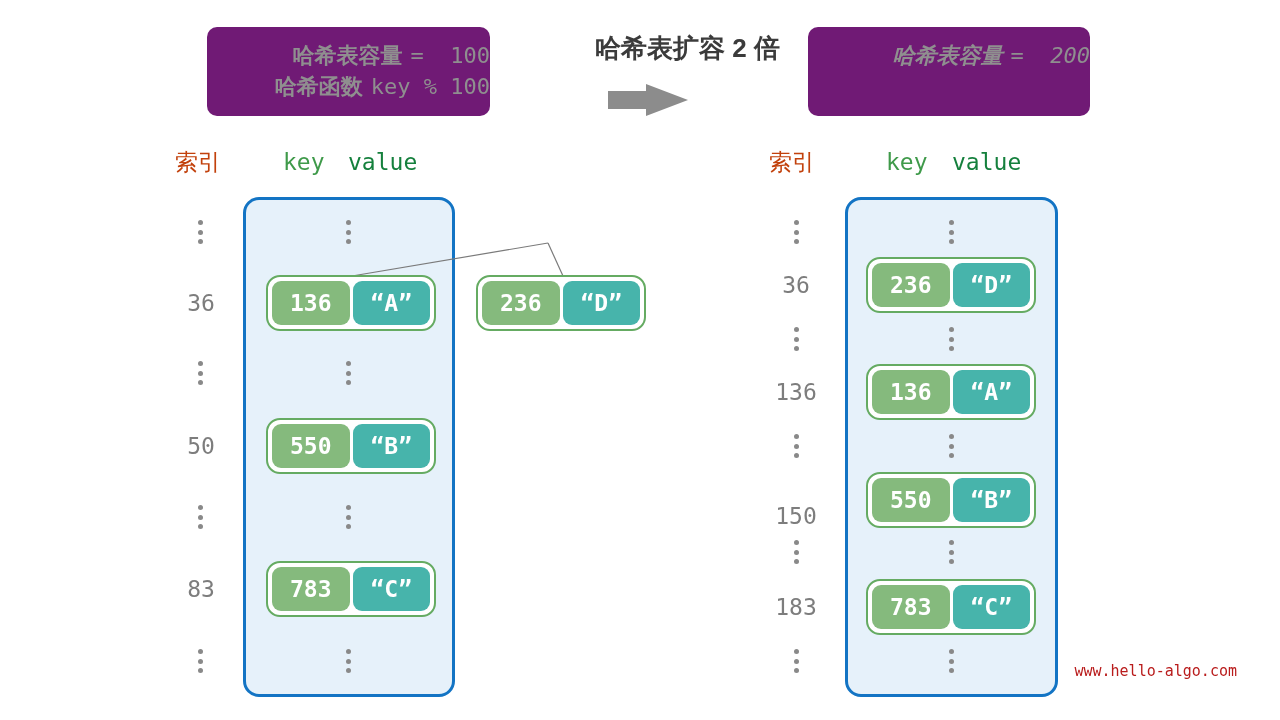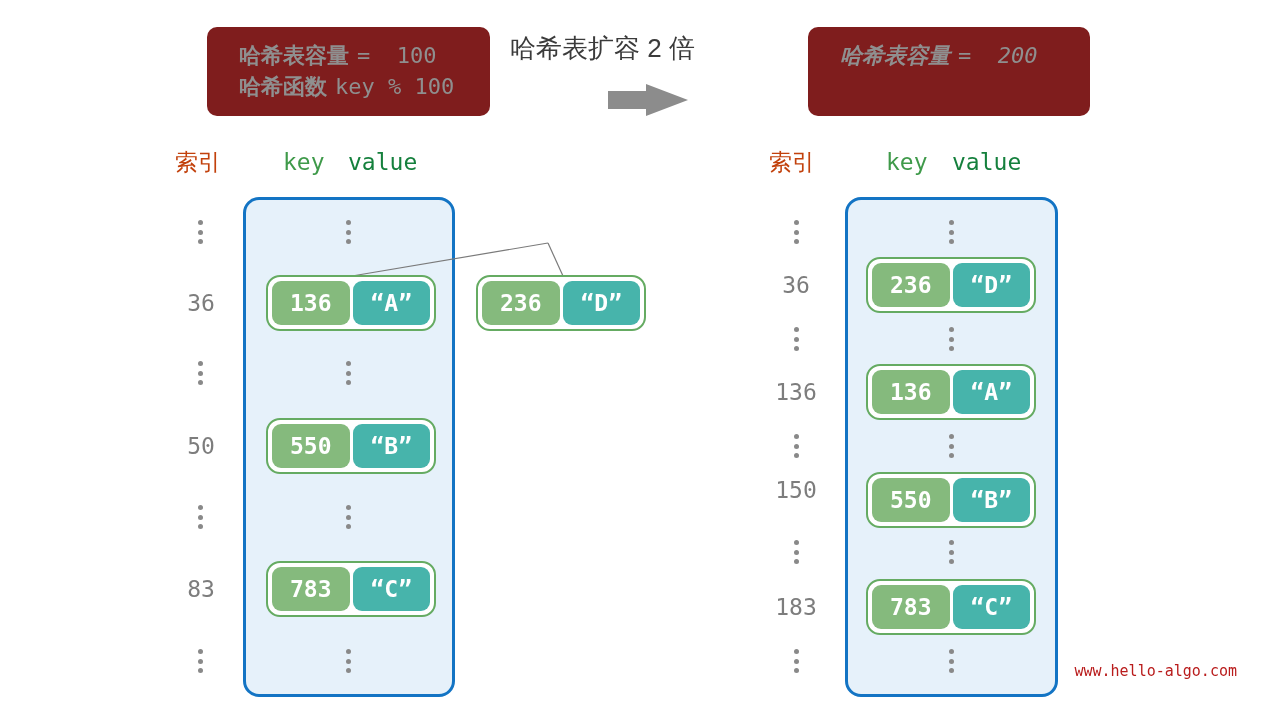--- a/index.html
+++ b/index.html
@@ -1,29 +1,29 @@
 <!DOCTYPE html>
 <html><head>
 <meta charset="utf-8">
 <style>
   html,body{margin:0;padding:0;background:#ffffff;}
   .canvas{position:relative;width:1280px;height:720px;background:#ffffff;overflow:hidden;
           font-family:"Liberation Sans",sans-serif;}
 
   
-  .infobox{position:absolute;background:#7f1d1d;border-radius:10px;box-sizing:border-box;
-           padding:13px 0 0 32px;color:#8f8f8f;font-size:22px;line-height:31px;}
+  .infobox{position:absolute;background:#701a75;border-radius:10px;box-sizing:border-box;
+           padding:13px 0 0 32px;color:#8f8f8f;font-size:22px;line-height:31px;text-align:right;}
   .infobox .lbl{font-weight:bold;}
   .infobox .code{font-family:"DejaVu Sans Mono","Liberation Mono",monospace;white-space:pre;margin-left:8px;}
   #infobox-left{left:207px;top:27px;width:283px;height:89px;}
   #infobox-right{left:808px;top:27px;width:282px;height:89px;font-style:italic;}
 
   
-  .main-title{position:absolute;left:510px;top:31px;width:270px;text-align:left;
-              font-size:26px;font-weight:normal;color:#3b3b3b;}
+  .main-title{position:absolute;left:510px;top:31px;width:270px;text-align:right;
+              font-size:26px;font-weight:bold;color:#3b3b3b;}
   .arrow-svg{position:absolute;left:600px;top:80px;}
 
   
   .hdr{position:absolute;font-size:23px;height:26px;line-height:26px;}
   .hdr-index{color:#c2410c;}
   .hdr-key{color:#3f9a4a;font-family:"DejaVu Sans Mono","Liberation Mono",monospace;}
   .hdr-value{color:#15803d;font-family:"DejaVu Sans Mono","Liberation Mono",monospace;}
 
   
   .container{position:absolute;background:#e6f1fa;border:3px solid #1374c4;border-radius:16px;
@@ -154,21 +154,21 @@
       <i></i>
     </div>
   <div class="vdots" style="left:346px;top:649px;">
       <i></i>
       <i></i>
       <i></i>
     </div>
 
   <div class="idx" style="left:766px;top:271px;">36</div>
   <div class="idx" style="left:766px;top:378px;">136</div>
-  <div class="idx" style="left:766px;top:476px;">150</div>
+  <div class="idx" style="left:766px;top:502px;">150</div>
   <div class="idx" style="left:766px;top:593px;">183</div>
 
   <div class="pair" style="left:866px;top:257px;">
     <div class="cell key-cell">236</div>
     <div class="cell val-cell">“D”</div>
   </div>
   <div class="pair" style="left:866px;top:364px;">
     <div class="cell key-cell">136</div>
     <div class="cell val-cell">“A”</div>
   </div>

